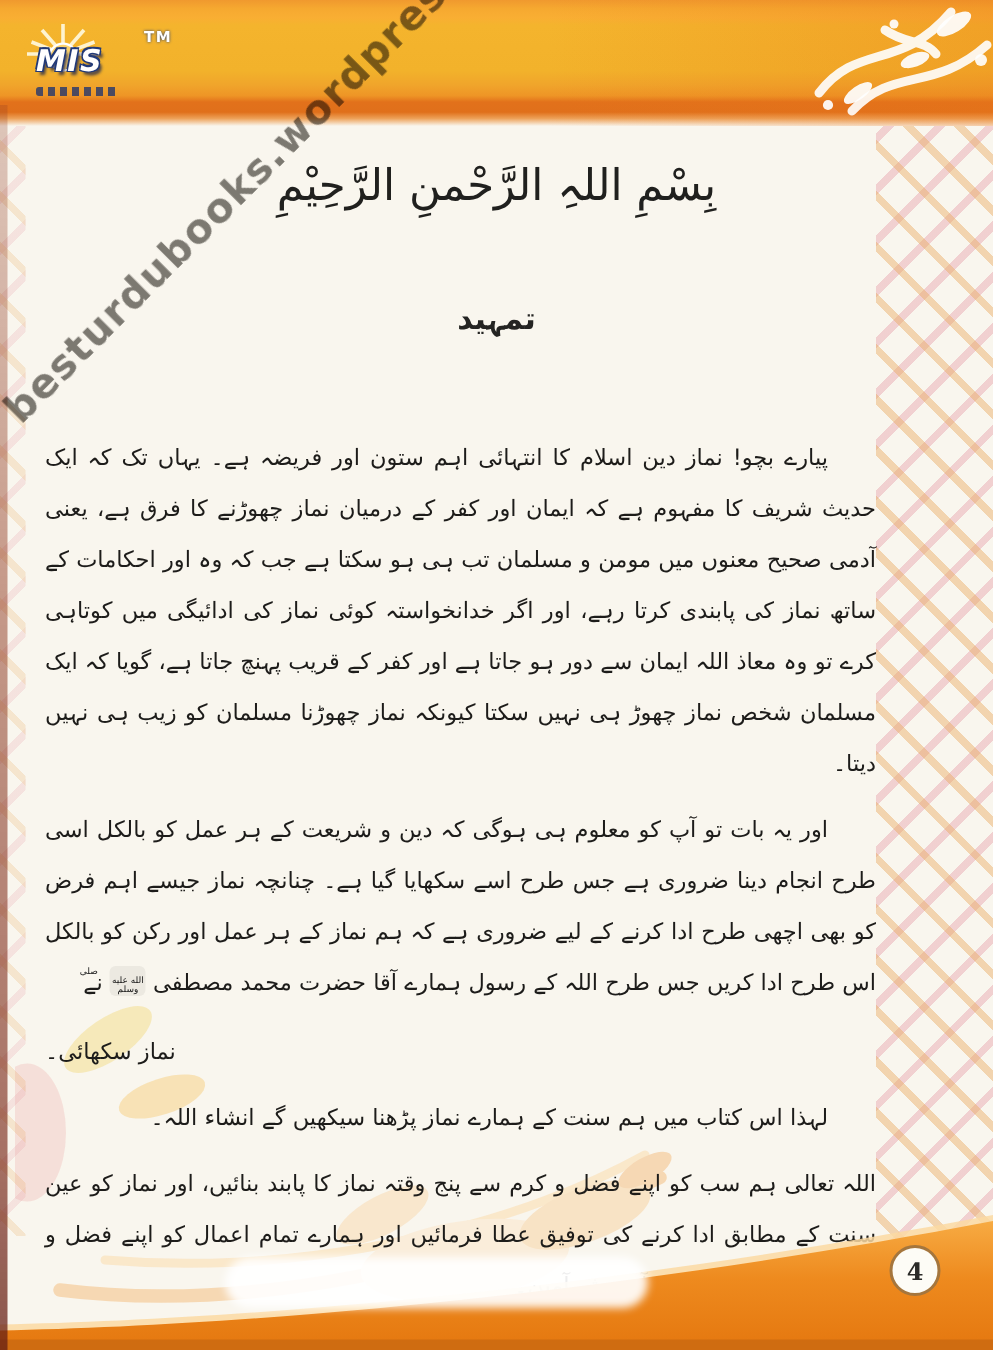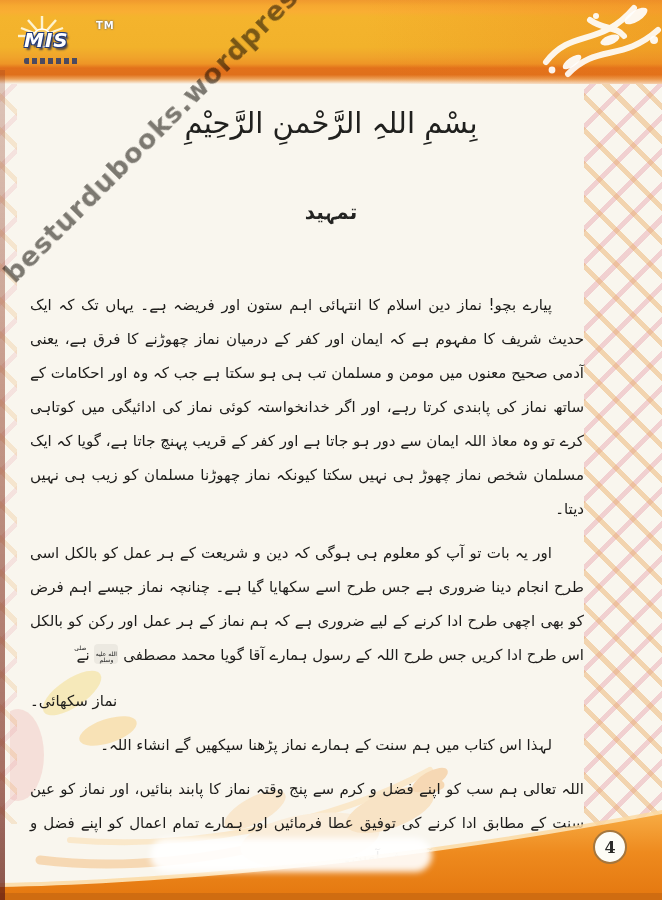--- a/index.html
+++ b/index.html
@@ -130,21 +130,21 @@
       <path d="M60,205 C180,215 320,190 420,135" fill="none" stroke="#fbdcae" stroke-width="6" stroke-linecap="round"></path>
       <ellipse cx="300" cy="205" rx="70" ry="26" transform="rotate(-8 300 205)" fill="#fbe6cb"></ellipse>
       <ellipse cx="380" cy="175" rx="46" ry="18" transform="rotate(-20 380 175)" fill="#f8d3a4"></ellipse>
       <ellipse cx="245" cy="175" rx="34" ry="13" transform="rotate(-28 245 175)" fill="#f8d3a4" opacity=".8"></ellipse>
       <ellipse cx="420" cy="145" rx="20" ry="8" transform="rotate(-30 420 145)" fill="#f4bf86"></ellipse>
     </g>
   </svg>
 
   <div class="body-text">
     <p>پیارے بچو! نماز دین اسلام کا انتہائی اہم ستون اور فریضہ ہے۔ یہاں تک کہ ایک حدیث شریف کا مفہوم ہے کہ ایمان اور کفر کے درمیان نماز چھوڑنے کا فرق ہے، یعنی آدمی صحیح معنوں میں مومن و مسلمان تب ہی ہو سکتا ہے جب کہ وہ اور احکامات کے ساتھ نماز کی پابندی کرتا رہے، اور اگر خدانخواستہ کوئی نماز کی ادائیگی میں کوتاہی کرے تو وہ معاذ اللہ ایمان سے دور ہو جاتا ہے اور کفر کے قریب پہنچ جاتا ہے، گویا کہ ایک مسلمان شخص نماز چھوڑ ہی نہیں سکتا کیونکہ نماز چھوڑنا مسلمان کو زیب ہی نہیں دیتا۔</p>
-    <p><span>اور یہ بات تو آپ کو معلوم ہی ہوگی کہ دین و شریعت کے ہر عمل کو بالکل اسی طرح انجام دینا ضروری ہے جس طرح اسے سکھایا گیا ہے۔ چنانچہ نماز جیسے اہم فرض کو بھی اچھی طرح ادا کرنے کے لیے ضروری ہے کہ ہم نماز کے ہر عمل اور رکن کو بالکل اس طرح ادا کریں جس طرح اللہ کے رسول ہمارے آقا گویا محمد مصطفی</span>
+    <p><span>اور یہ بات تو آپ کو معلوم ہی ہوگی کہ دین و شریعت کے ہر عمل کو بالکل اسی طرح انجام دینا ضروری ہے جس طرح اسے سکھایا گیا ہے۔ چنانچہ نماز جیسے اہم فرض کو بھی اچھی طرح ادا کرنے کے لیے ضروری ہے کہ ہم نماز کے ہر عمل اور رکن کو بالکل اس طرح ادا کریں جس طرح اللہ کے رسول ہمارے آقا حضرت محمد مصطفی</span>
       <span class="honorific-seal">صلى الله عليه وسلم</span>
       <span>نے</span></p>
     <div class="p2-tail">نماز سکھائی۔</div>
     <p>لہذا اس کتاب میں ہم سنت کے ہمارے نماز پڑھنا سیکھیں گے انشاء اللہ۔</p>
     <p class="no-indent">اللہ تعالی ہم سب کو اپنے فضل و کرم سے پنج وقتہ نماز کا پابند بنائیں، اور نماز کو عین سنت کے مطابق ادا کرنے کی توفیق عطا فرمائیں اور ہمارے تمام اعمال کو اپنے فضل و کرم سے قبول فرمائیں۔ آمین ثم آمین۔</p>
   </div>
 
   <div class="white-smudge"></div>
 
   <svg class="bottom-swoosh" width="662" height="100" viewBox="0 0 662 100">

